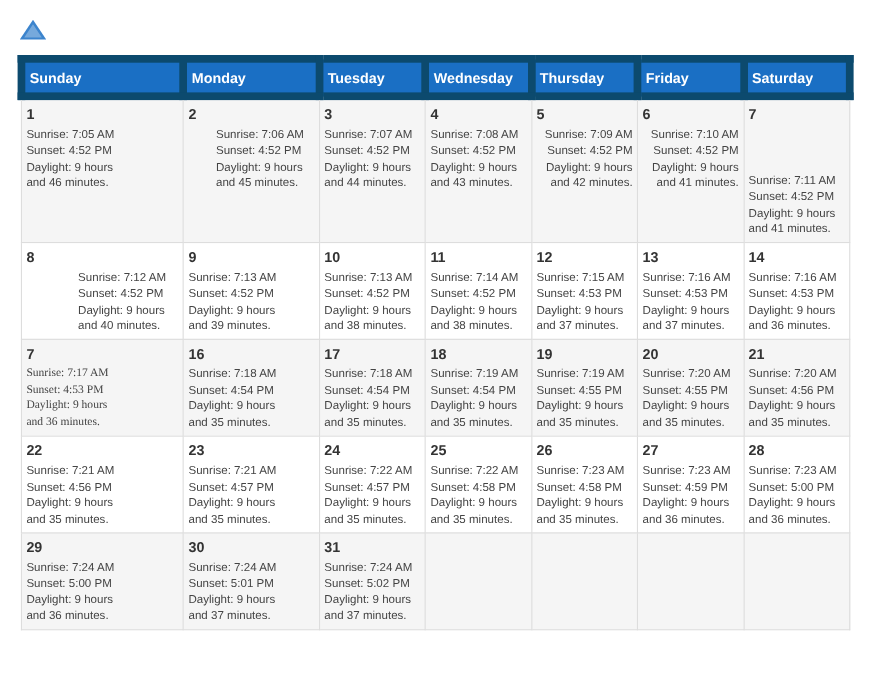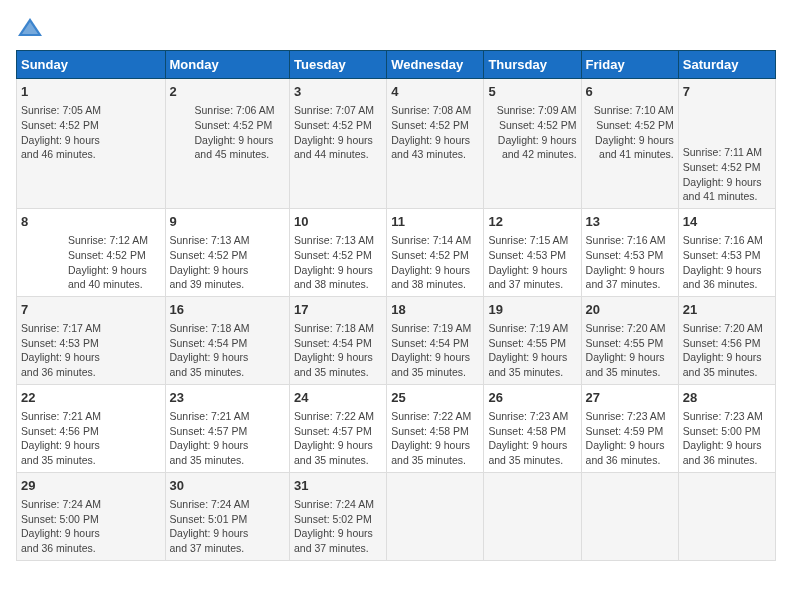--- a/index.html
+++ b/index.html
@@ -56,21 +56,21 @@
     }
     thead tr {
       background-color: #1a6fc4;
       color: #fff;
     }
     thead th {
       padding: 6px 4px;
       font-size: 13px;
       font-weight: bold;
       text-align: left;
-      border: 1px solid #0c4a6e;
+      border: 7px solid #0c4a6e;
     }
     tbody tr {
       vertical-align: top;
       border-bottom: 1px solid #ccc;
     }
     tbody tr:nth-child(odd) {
       background-color: #f5f5f5;
     }
     tbody tr:nth-child(even) {
       background-color: #fff;
@@ -227,21 +227,21 @@
           <span class="day-num">14</span>
           <div class="day-info" style="white-space: pre-line;">Sunrise: 7:16 AM
 Sunset: 4:53 PM
 Daylight: 9 hours
 and 36 minutes.</div>
         </td>
       </tr>
       <tr>
         <td>
           <span class="day-num">7</span>
-          <div class="day-info" style="white-space: pre-line;">Sunrise: 7:17 AM
+          <div class="day-info" style="white-space: pre-line; font-family: Liberation Serif, serif;">Sunrise: 7:17 AM
 Sunset: 4:53 PM
 Daylight: 9 hours
 and 36 minutes.</div>
         </td>
         <td>
           <span class="day-num">16</span>
           <div class="day-info" style="white-space: pre-line;">Sunrise: 7:18 AM
 Sunset: 4:54 PM
 Daylight: 9 hours
 and 35 minutes.</div>

